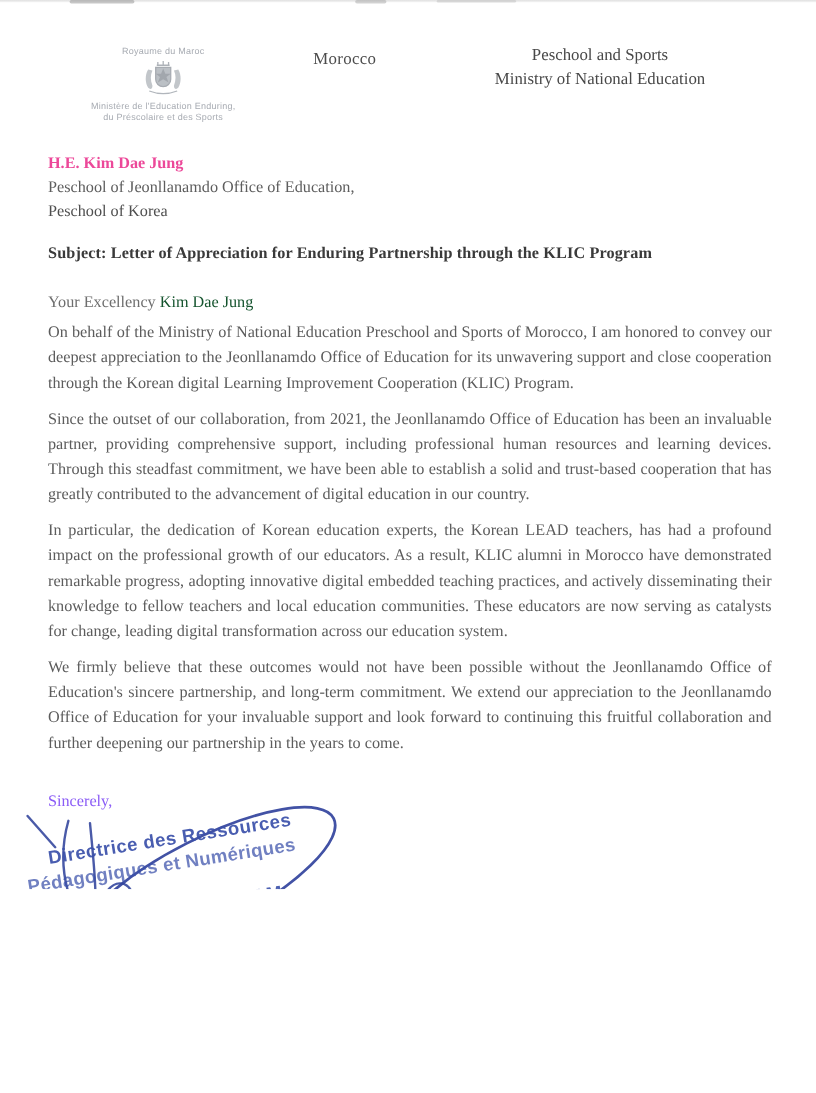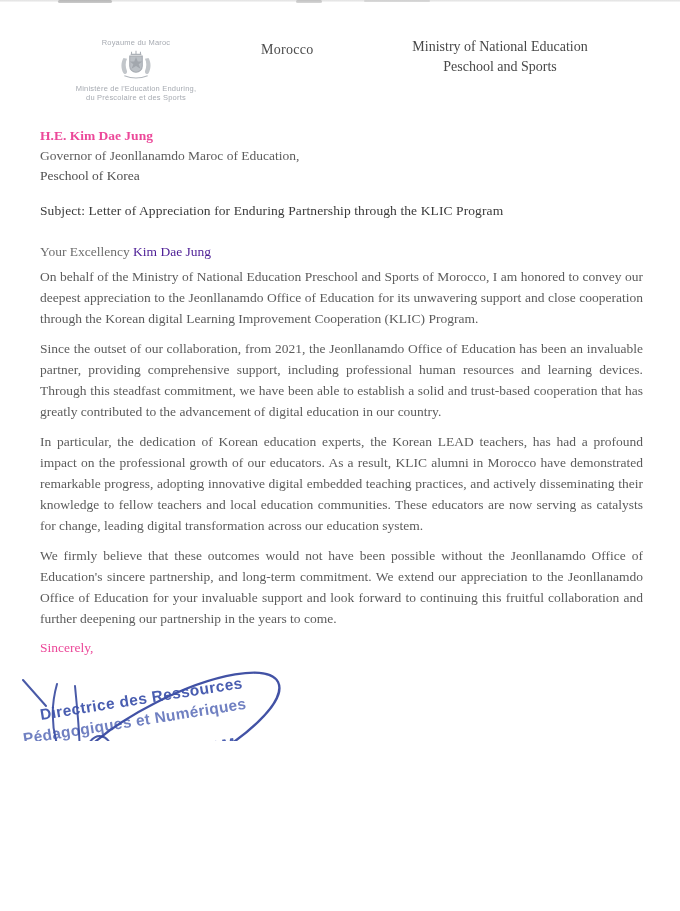--- a/index.html
+++ b/index.html
@@ -25,28 +25,28 @@
   .logo-block{position:absolute;left:14px;top:2px;width:164px;text-align:center;color:#a7abb2;font-family:"Liberation Sans",sans-serif;font-size:7.5px;line-height:9px;letter-spacing:.2px;}
   .logo-block .emblem{display:block;margin:2px auto 1px;filter:blur(.3px);opacity:.85;}
   .country{position:absolute;left:221px;top:3px;font-size:14px;color:#4c4c4c;letter-spacing:.3px;}
   .ministry{position:absolute;left:358px;top:1px;width:204px;text-align:center;font-size:14px;line-height:20px;color:#484848;}
 
   
   .recipient{margin-top:26px;line-height:20px;}
   .recipient .r1{color:#ec4899;font-weight:600;}
   .recipient .r2{color:#5d5d5d;}
   .recipient .r3{color:#4f4f4f;}
-  .subject{margin-top:14px;font-weight:400;color:#3a3a3a;letter-spacing:.1px;}
+  .subject{margin-top:14px;font-weight:700;color:#3a3a3a;letter-spacing:.1px;}
   .greeting{margin-top:20px;}
   .greeting .g1{color:#6e6e6e;}
-  .greeting .g2{color:#4c1d95;}
+  .greeting .g2{color:#14532d;}
   .para{margin:9px 0 0;text-align:justify;color:#5c5c5c;}
   .para.p1{margin-top:4px;}
   .closing{margin-top:10px;color:#585858;}
-  .signoff{margin-top:8px;color:#ec4899;}
+  .signoff{margin-top:28px;color:#8b5cf6;}
 
   .sig-block{margin-top:98px;line-height:20px;position:relative;z-index:3;}
   .sig-block .name{color:#0f172a;font-weight:700;}
   .sig-block .title{color:#3d3d3d;font-weight:700;}
   .sig-block .org{color:#6b6b6b;font-weight:600;}
 
   
   .stamp{position:absolute;left:15px;top:658px;z-index:2;pointer-events:none;}
   .stamp text{font-family:"Liberation Sans",sans-serif;fill:#3a50aa;}
 
@@ -75,28 +75,28 @@
             <path d="M6 10 C3 15 3 22 6 27 C8 29 10 28 10 25 C8 20 8 15 10 11 Z" fill="#b0b5bb" stroke="none"></path>
             <path d="M34 10 C37 15 37 22 34 27 C32 29 30 28 30 25 C32 20 32 15 30 11 Z" fill="#b0b5bb" stroke="none"></path>
             <path d="M7 30 Q20 35 33 30" stroke="#9aa0a8"></path>
           </g>
         </svg>
         <div>Ministère de l'Education Enduring,</div>
         <div>du Préscolaire et des Sports</div>
       </div>
       <div class="country">Morocco</div>
       <div class="ministry">
+        <div>Peschool and Sports</div>
         <div>Ministry of National Education</div>
-        <div>Peschool and Sports</div>
       </div>
     </div>
 
     <div class="recipient">
       <div class="r1">H.E. Kim Dae Jung</div>
-      <div class="r2">Governor of Jeonllanamdo Maroc of Education,</div>
+      <div class="r2">Peschool of Jeonllanamdo Office of Education,</div>
       <div class="r3">Peschool of Korea</div>
     </div>
 
     <div class="subject">Subject: Letter of Appreciation for Enduring Partnership through the KLIC Program</div>
 
     <div class="greeting">
       <span class="g1">Your Excellency </span><span class="g2">Kim Dae Jung</span>
     </div>
 
     <p class="para p1">On behalf of the Ministry of National Education Preschool and Sports of Morocco, I am honored to convey our deepest appreciation to the Jeonllanamdo Office of Education for its unwavering support and close cooperation through the Korean digital Learning Improvement Cooperation (KLIC) Program.</p>

